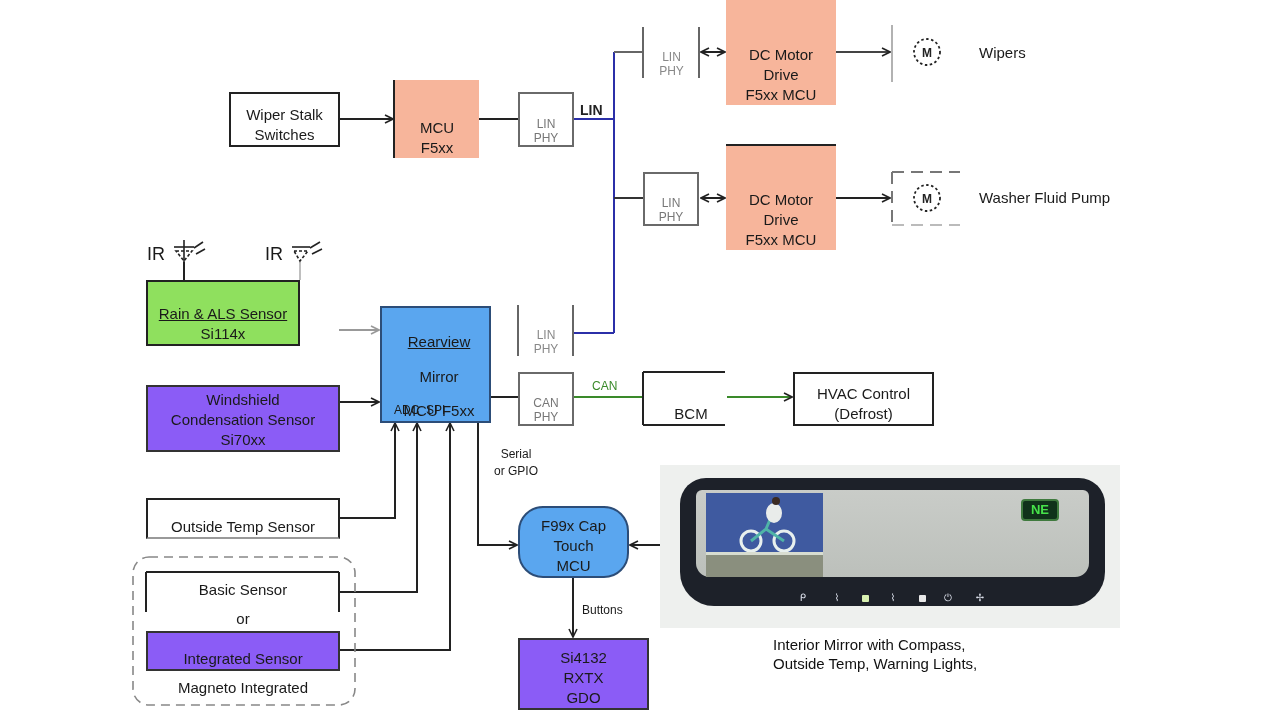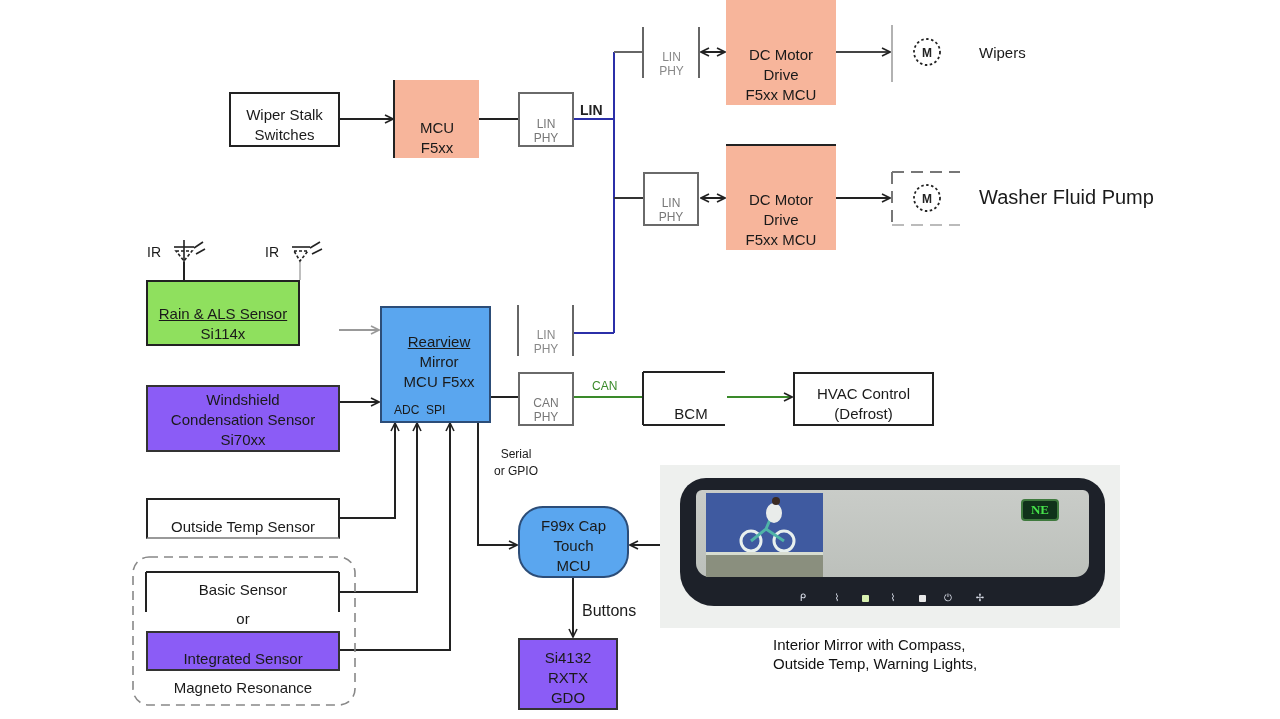--- a/index.html
+++ b/index.html
@@ -12,26 +12,26 @@
   .b-pink { background: #8b5cf6; border: 2px solid #333; }
   .b-blue { background: #5aa6ef; border: 2px solid #2c4d78; }
   .b-phy { background: #ffffff; border: 2px solid #6a6a6a; color: #777; font-size: 12px; line-height: 14px; }
   .u { text-decoration: underline; }
   .lbl { position: absolute; font-size: 14px; line-height: 17px; white-space: nowrap; }
   .mirror-photo { position: absolute; left: 660px; top: 465px; width: 460px; height: 163px; background: #eef0ee; }
   .mirror-frame { position: absolute; left: 680px; top: 478px; width: 425px; height: 128px; background: #1d2129; border-radius: 26px 26px 34px 34px; }
   .mirror-glass { position: absolute; left: 16px; top: 12px; width: 393px; height: 87px; background: linear-gradient(180deg,#c9ccc8,#bcc0bb); border-radius: 6px 6px 14px 14px; }
   .cam { position: absolute; left: 10px; top: 3px; width: 117px; height: 84px; background: #3f5aa0; overflow: hidden; }
   .cam .road { position: absolute; left: 0; bottom: 0; width: 100%; height: 22px; background: #8a8f7e; border-top: 3px solid #d8ddd0; }
-  .ne { position: absolute; right: 30px; top: 9px; width: 34px; height: 18px; background: #10321a; border: 2px solid #3f7a3e; border-radius: 4px; color: #46e24a; font-weight: bold; font-size: 13px; line-height: 18px; text-align: center; font-family: Liberation Serif, serif; }
+  .ne { position: absolute; right: 30px; top: 9px; width: 34px; height: 18px; background: #10321a; border: 2px solid #3f7a3e; border-radius: 4px; color: #46e24a; font-weight: bold; font-size: 13px; line-height: 18px; text-align: center; font-family: Liberation Sans, sans-serif; }
   .mbtn { position: absolute; top: 113px; width: 20px; height: 14px; color: #d9dde8; font-size: 10px; line-height: 14px; text-align: center; }
   .led { position: absolute; top: 117px; width: 7px; height: 7px; border-radius: 1px; }
   .caption { position: absolute; left: 773px; top: 635px; font-size: 15px; line-height: 19px; color: #111; }
   .caption div { white-space: nowrap; }
-  .ir { position: absolute; font-size: 14px; }
+  .ir { position: absolute; font-size: 18px; }
 </style>
 </head>
 <body>
 
 <div id="canvas">
 
   <svg class="wires" viewBox="0 0 1280 719">
     <defs>
       <marker id="ah" markerWidth="10" markerHeight="10" refX="9" refY="5" orient="auto" markerUnits="userSpaceOnUse">
         <path d="M1,1 L9,5 L1,9" fill="none" stroke="#222" stroke-width="1.6"></path>
@@ -161,37 +161,37 @@
     <div>Drive</div>
     <div>F5xx MCU</div>
   </div>
   <div class="box b-salmon" style="left:726px;top:146px;width:110px;height:104px;">
     <div>DC Motor</div>
     <div>Drive</div>
     <div>F5xx MCU</div>
   </div>
 
   <div class="lbl" style="left:979px;top:44px;font-size:15px;">Wipers</div>
-  <div class="lbl" style="left:979px;top:189px;font-size:20px;">Washer Fluid Pump</div>
+  <div class="lbl" style="left:979px;top:189px;font-size:15px;">Washer Fluid Pump</div>
 
   <div class="ir" style="left:147px;top:244px;">IR</div>
   <div class="ir" style="left:265px;top:244px;">IR</div>
 
   <div class="box b-green" style="left:146px;top:280px;width:154px;height:66px;">
     <div class="u">Rain &amp; ALS Sensor</div>
     <div>Si114x</div>
   </div>
 
   <div class="box b-pink" style="left:146px;top:385px;width:194px;height:67px;">
     <div>Windshield</div>
     <div>Condensation Sensor</div>
     <div>Si70xx</div>
   </div>
 
-  <div class="box b-blue" style="left:380px;top:306px;width:111px;height:117px;justify-content:flex-start;padding-top:24px;padding-left:7px;">
+  <div class="box b-blue" style="left:380px;top:306px;width:111px;height:117px;justify-content:space-between;padding-top:24px;padding-left:7px;">
     <div class="u">Rearview</div>
     <div>Mirror</div>
     <div>MCU F5xx</div>
     <div style="position:absolute;left:12px;bottom:1px;font-size:12px;white-space:pre;">ADC  SPI</div>
   </div>
 
   <div class="box b-phy" style="left:518px;top:372px;width:56px;height:54px;">
     <div>CAN</div>
     <div>PHY</div>
   </div>
@@ -213,29 +213,29 @@
 
   <div class="box b-white" style="left:146px;top:498px;width:194px;height:41px;border-bottom-color:#999;">
     <div>Outside Temp Sensor</div>
   </div>
 
   <div class="lbl" style="left:146px;top:581px;width:194px;text-align:center;font-size:15px;">Basic Sensor</div>
   <div class="lbl" style="left:146px;top:610px;width:194px;text-align:center;font-size:15px;">or</div>
   <div class="box b-pink" style="left:146px;top:631px;width:194px;height:40px;">
     <div>Integrated Sensor</div>
   </div>
-  <div class="lbl" style="left:146px;top:679px;width:194px;text-align:center;font-size:15px;">Magneto Resonance</div>
+  <div class="lbl" style="left:146px;top:679px;width:194px;text-align:center;font-size:15px;">Magneto Integrated</div>
 
   <div class="box b-blue" style="left:518px;top:506px;width:111px;height:72px;border-radius:25px;">
     <div>F99x Cap</div>
     <div>Touch</div>
     <div>MCU</div>
   </div>
-  <div class="lbl" style="left:582px;top:602px;font-size:16px;">Buttons</div>
-  <div class="box b-pink" style="left:518px;top:638px;width:100px;height:72px;">
+  <div class="lbl" style="left:582px;top:602px;font-size:12px;">Buttons</div>
+  <div class="box b-pink" style="left:518px;top:638px;width:131px;height:72px;">
     <div>Si4132</div>
     <div>RXTX</div>
     <div>GDO</div>
   </div>
 
   <div class="mirror-photo"></div>
   <div class="mirror-frame">
     <div class="mirror-glass">
       <div class="cam">
         <svg width="117" height="84">

